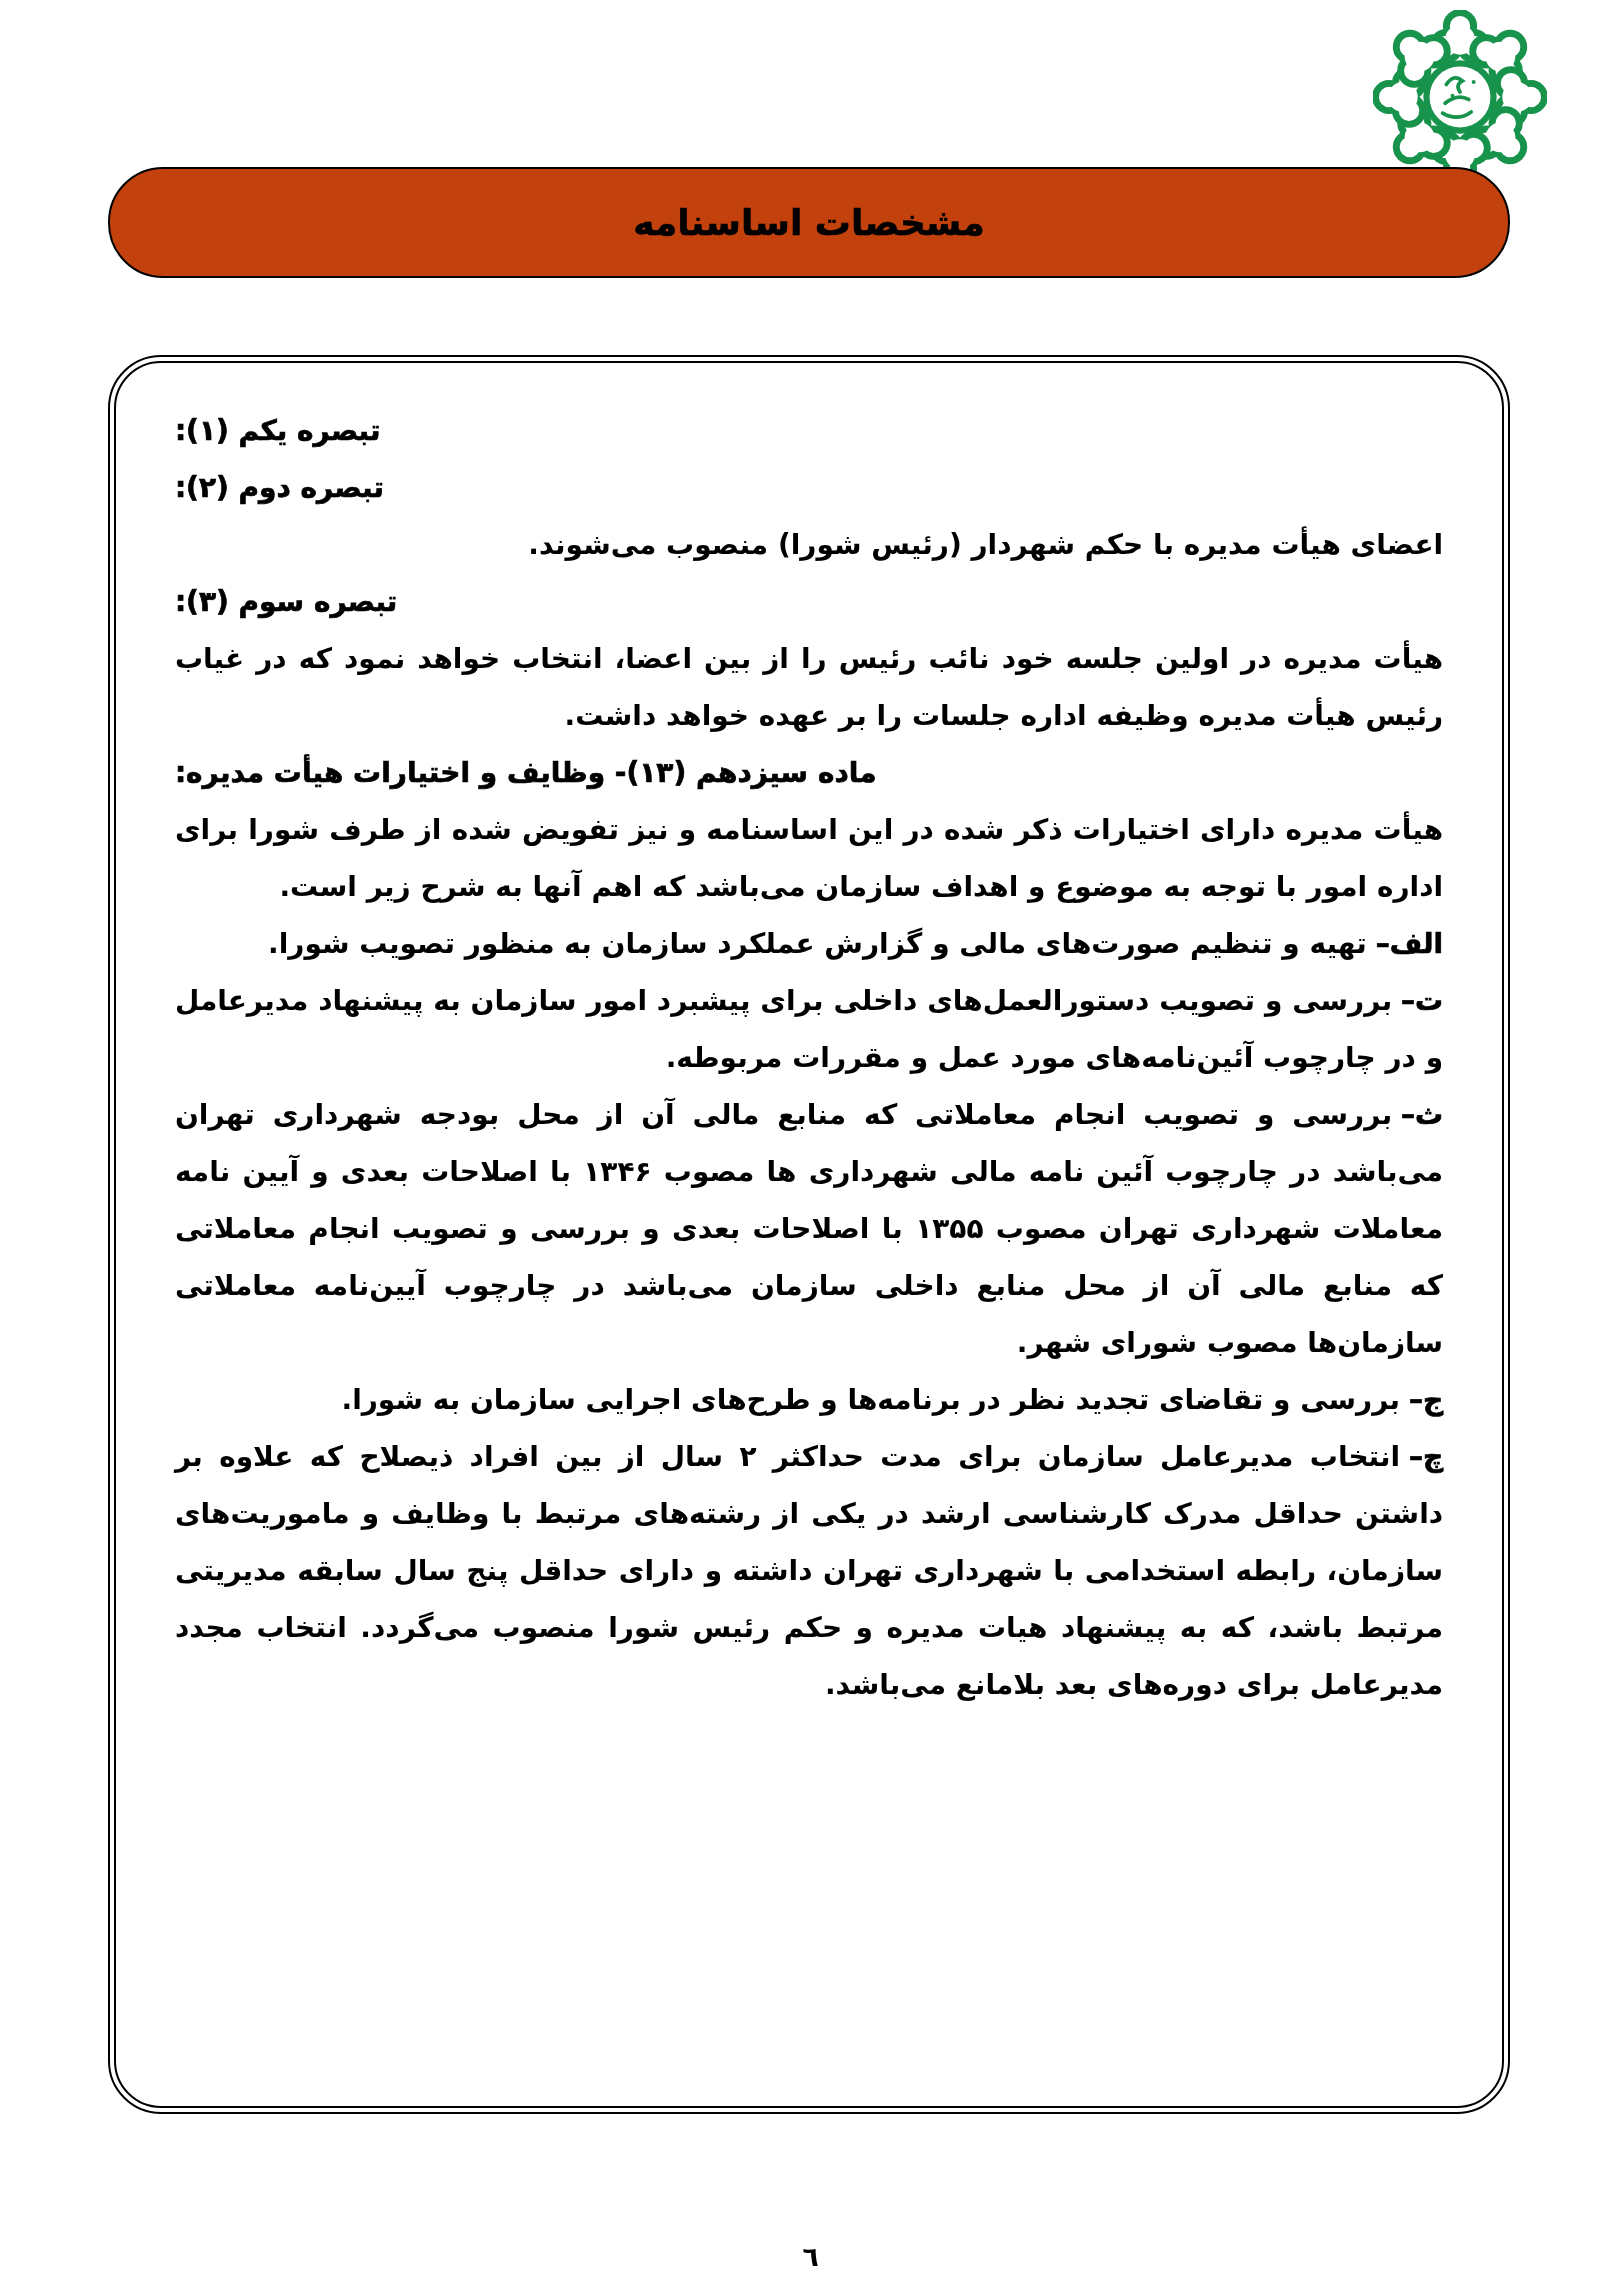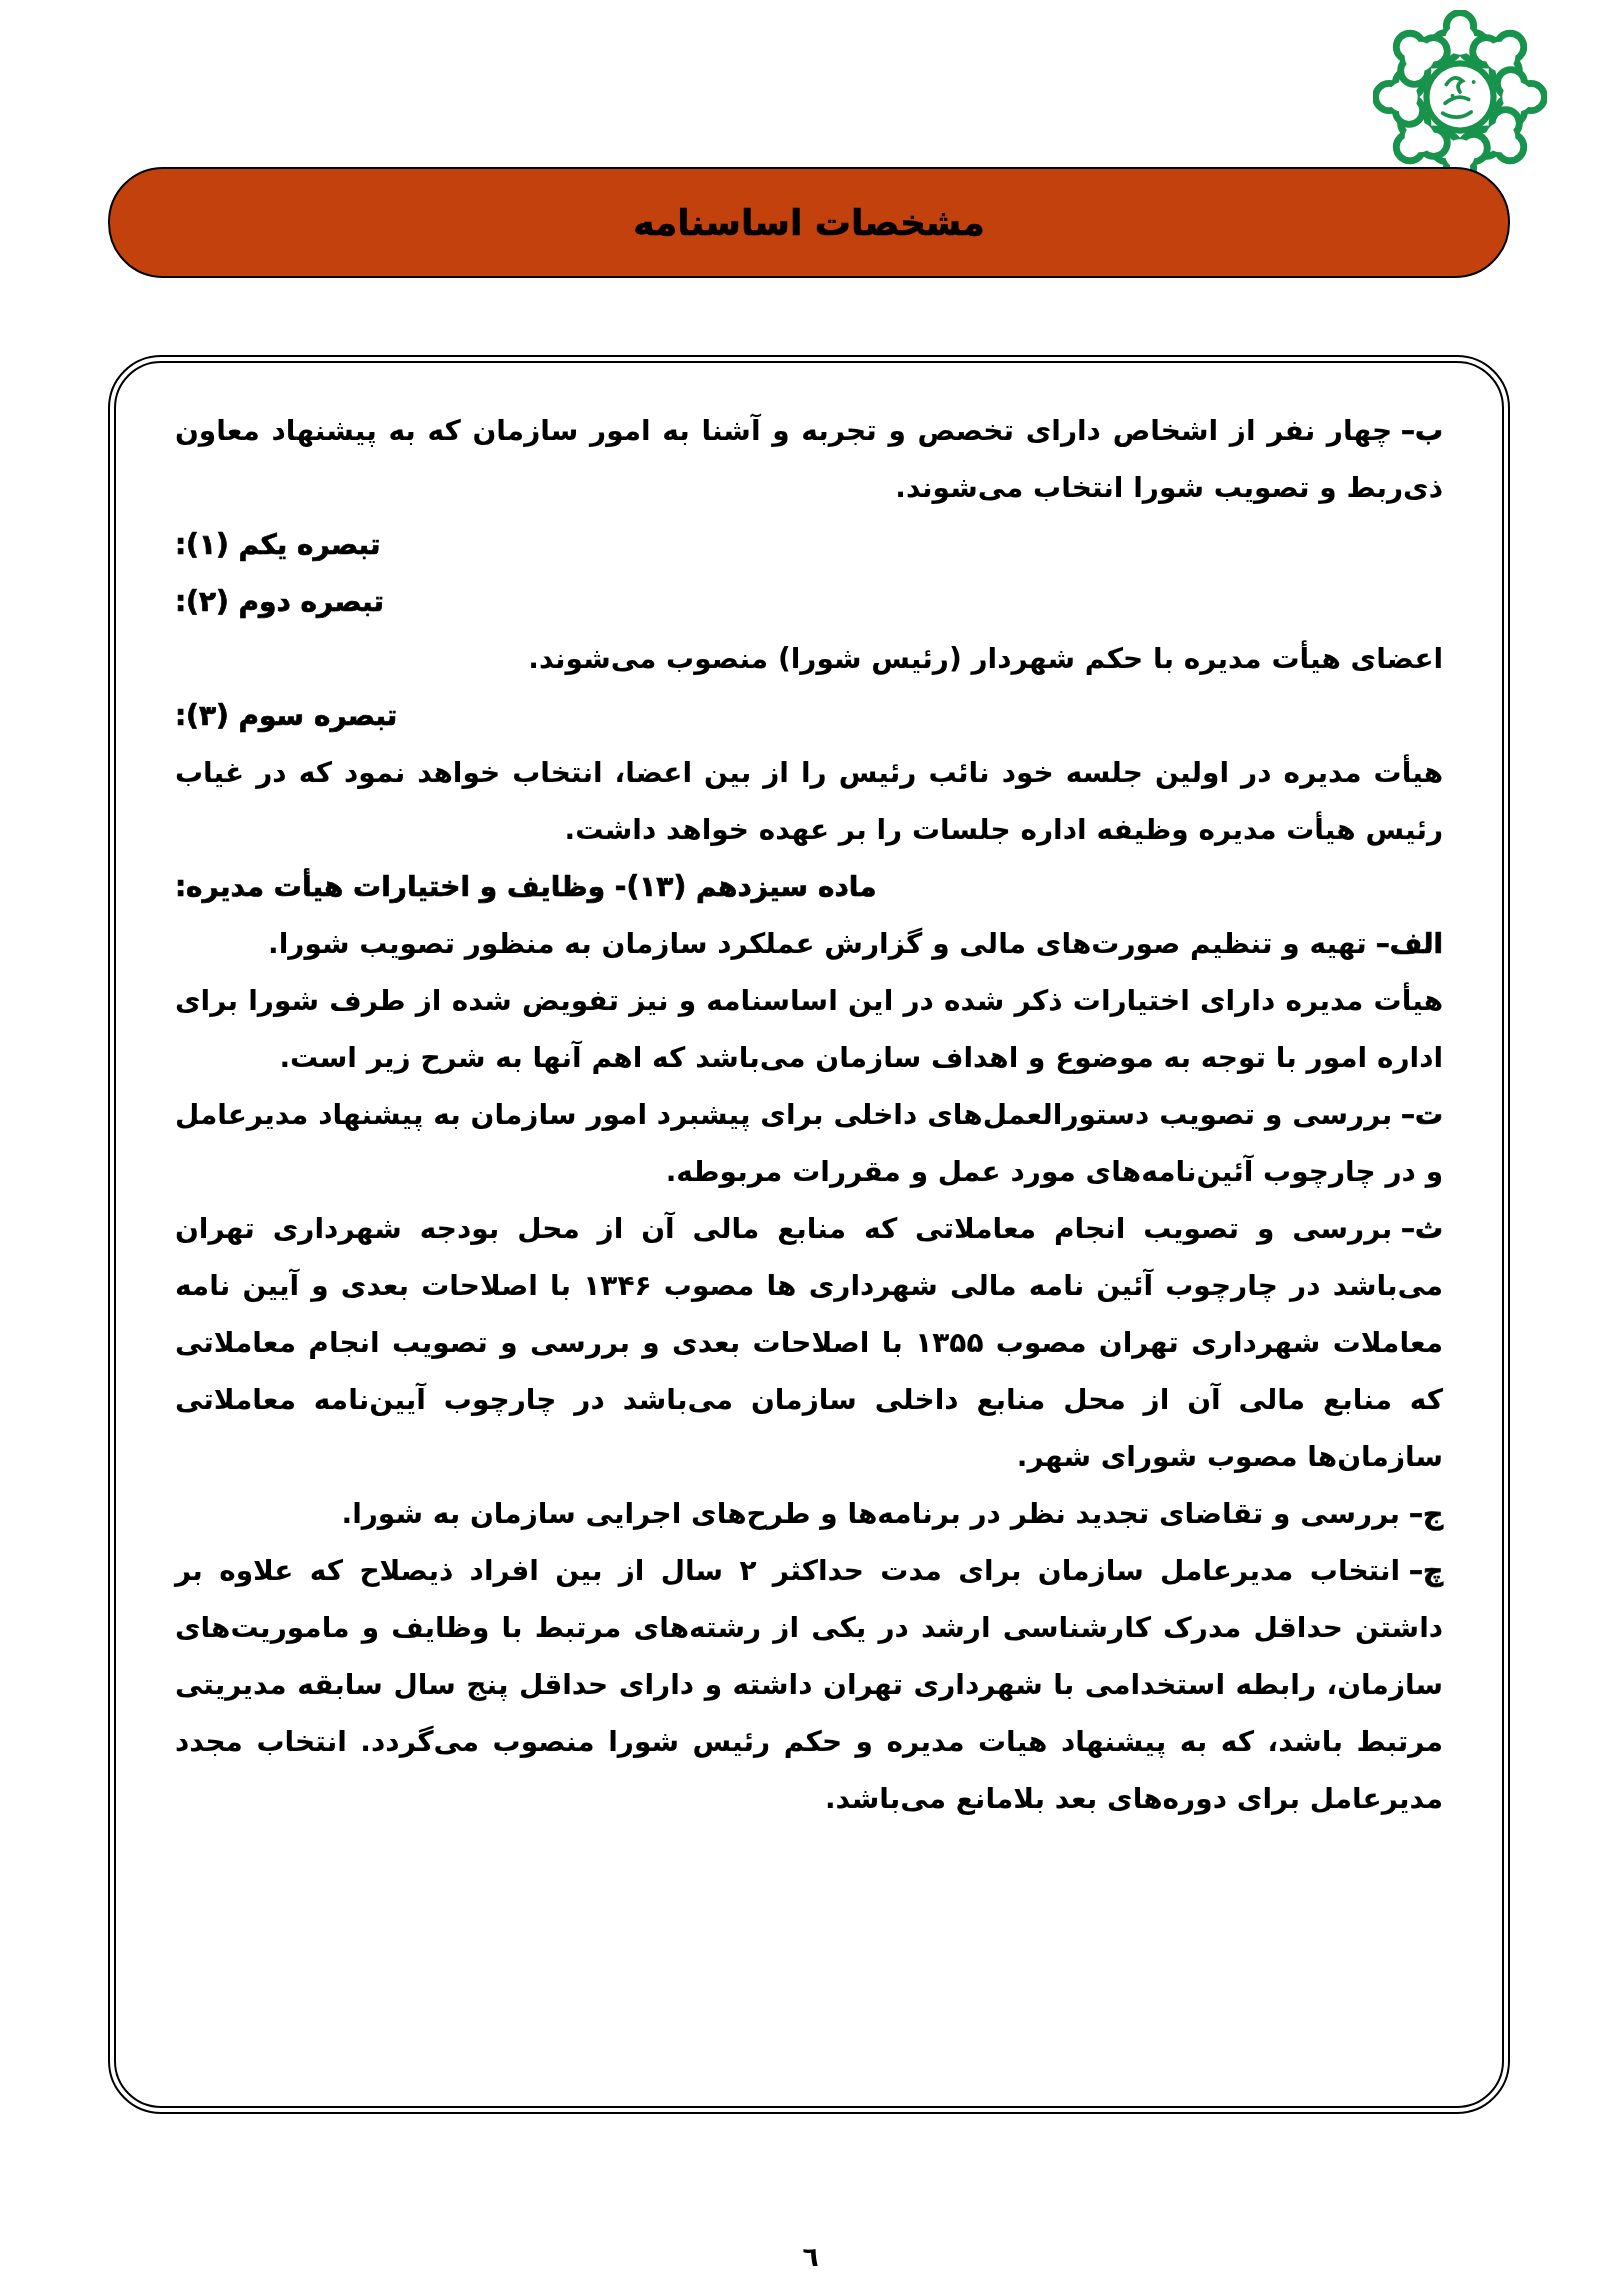--- a/index.html
+++ b/index.html
@@ -75,38 +75,37 @@
 </svg>
 
 <div class="banner">
   <span class="title">مشخصات اساسنامه</span>
 </div>
 
 <div class="content-outer">
   <div class="content-inner">
     <div class="doc-text">
 
-      <p class="para"><span class="marker">ب–</span><span>چهار نفر از اشخاص دارای تخصص و تجربه و آشنا به امور سازمان که به پیشنهاد معاون ذی‌ربط و تصویب شورا انتخاب می‌شوند.</span></p>
 
       <p class="heading">تبصره یکم (۱):</p>
 
 
       <p class="heading">تبصره دوم (۲):</p>
 
       <p class="para">اعضای هیأت مدیره با حکم شهردار (رئیس شورا) منصوب می‌شوند.</p>
 
       <p class="heading">تبصره سوم (۳):</p>
 
       <p class="para">هیأت مدیره در اولین جلسه خود نائب رئیس را از بین اعضا، انتخاب خواهد نمود که در غیاب رئیس هیأت مدیره وظیفه اداره جلسات را بر عهده خواهد داشت.</p>
 
       <p class="heading">ماده سیزدهم (۱۳)- وظایف و اختیارات هیأت مدیره:</p>
 
+      <p class="para">هیأت مدیره دارای اختیارات ذکر شده در این اساسنامه و نیز تفویض شده از طرف شورا برای اداره امور با توجه به موضوع و اهداف سازمان می‌باشد که اهم آنها به شرح زیر است.</p>
+
       <p class="para"><span class="marker">الف–</span><span>تهیه و تنظیم صورت‌های مالی و گزارش عملکرد سازمان به منظور تصویب شورا.</span></p>
-
-      <p class="para">هیأت مدیره دارای اختیارات ذکر شده در این اساسنامه و نیز تفویض شده از طرف شورا برای اداره امور با توجه به موضوع و اهداف سازمان می‌باشد که اهم آنها به شرح زیر است.</p>
 
 
 
       <p class="para"><span class="marker">ت–</span><span>بررسی و تصویب دستورالعمل‌های داخلی برای پیشبرد امور سازمان به پیشنهاد مدیرعامل و در چارچوب آئین‌نامه‌های مورد عمل و مقررات مربوطه.</span></p>
 
       <p class="para"><span class="marker">ث–</span><span>بررسی و تصویب انجام معاملاتی که منابع مالی آن از محل بودجه شهرداری تهران می‌باشد در چارچوب آئین نامه مالی شهرداری ها مصوب ۱۳۴۶ با اصلاحات بعدی و آیین نامه معاملات شهرداری تهران مصوب ۱۳۵۵ با اصلاحات بعدی و بررسی و تصویب انجام معاملاتی که منابع مالی آن از محل منابع داخلی سازمان می‌باشد در چارچوب آیین‌نامه معاملاتی سازمان‌ها مصوب شورای شهر.</span></p>
 
       <p class="para"><span class="marker">ج–</span><span>بررسی و تقاضای تجدید نظر در برنامه‌ها و طرح‌های اجرایی سازمان به شورا.</span></p>
 
       <p class="para"><span class="marker">چ–</span><span>انتخاب مدیرعامل سازمان برای مدت حداکثر ۲ سال از بین افراد ذیصلاح که علاوه بر داشتن حداقل مدرک کارشناسی ارشد در یکی از رشته‌های مرتبط با وظایف و ماموریت‌های سازمان، رابطه استخدامی با شهرداری تهران داشته و دارای حداقل پنج سال سابقه مدیریتی مرتبط باشد، که به پیشنهاد هیات مدیره و حکم رئیس شورا منصوب می‌گردد. انتخاب مجدد مدیرعامل برای دوره‌های بعد بلامانع می‌باشد.</span></p>

